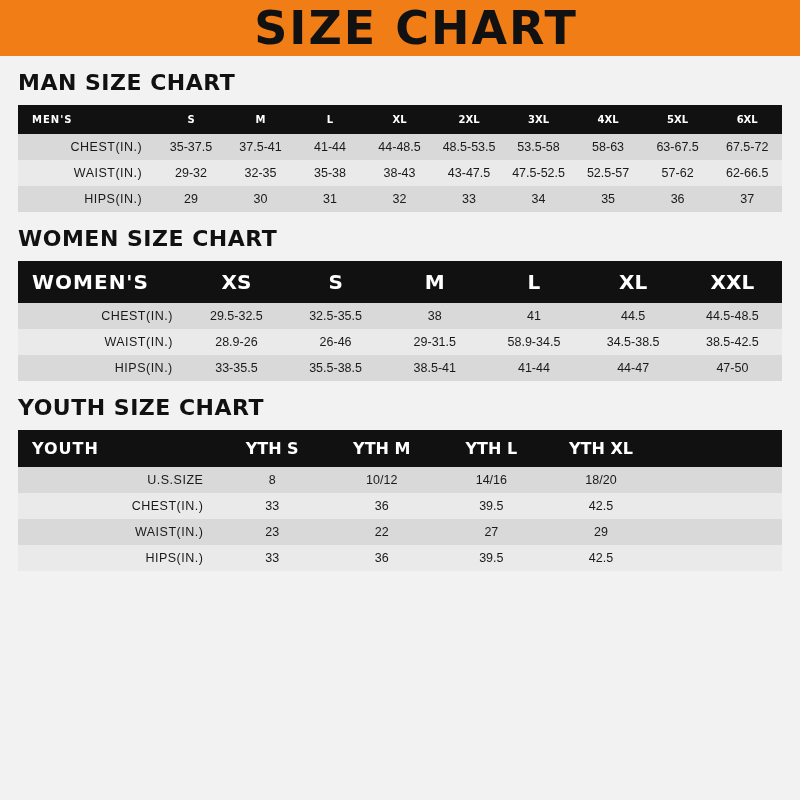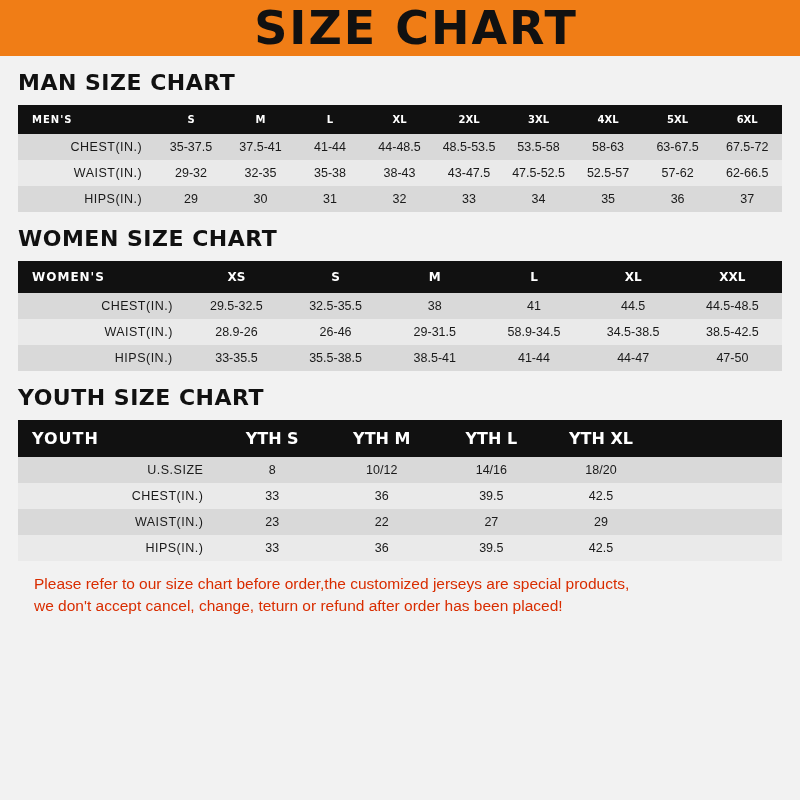--- a/index.html
+++ b/index.html
@@ -93,21 +93,21 @@
     margin-top: 24px;
   }
   tr.stripe-dark td {
     background: #d9d9d9;
   }
   tr.stripe-light td {
     background: #eaeaea;
   }
   
   .section.women table.size-table thead th {
-    font-size: 12px;
+    font-size: 20px;
     margin-top: 8px;
   }
   .section.youth table.size-table thead th {
     font-size: 16px;
   }
   .footer-note {
     padding: 12px 16px 0 16px;
     color: #d92d00;
     font-size: 15.5px;
     line-height: 1.45;
@@ -275,19 +275,15 @@
             <td>33</td>
             <td>36</td>
             <td>39.5</td>
             <td>42.5</td>
             <td></td>
           </tr>
         </tbody>
       </table>
     </div>
 
-    <div class="footer-note">
-      <div>Please refer to our size chart before order,the customized jerseys are special products,</div>
-      <div>we don't accept cancel, change, teturn or refund after order has been placed!</div>
-    </div>
 
   </div>
 </div>
 
 </body></html>

